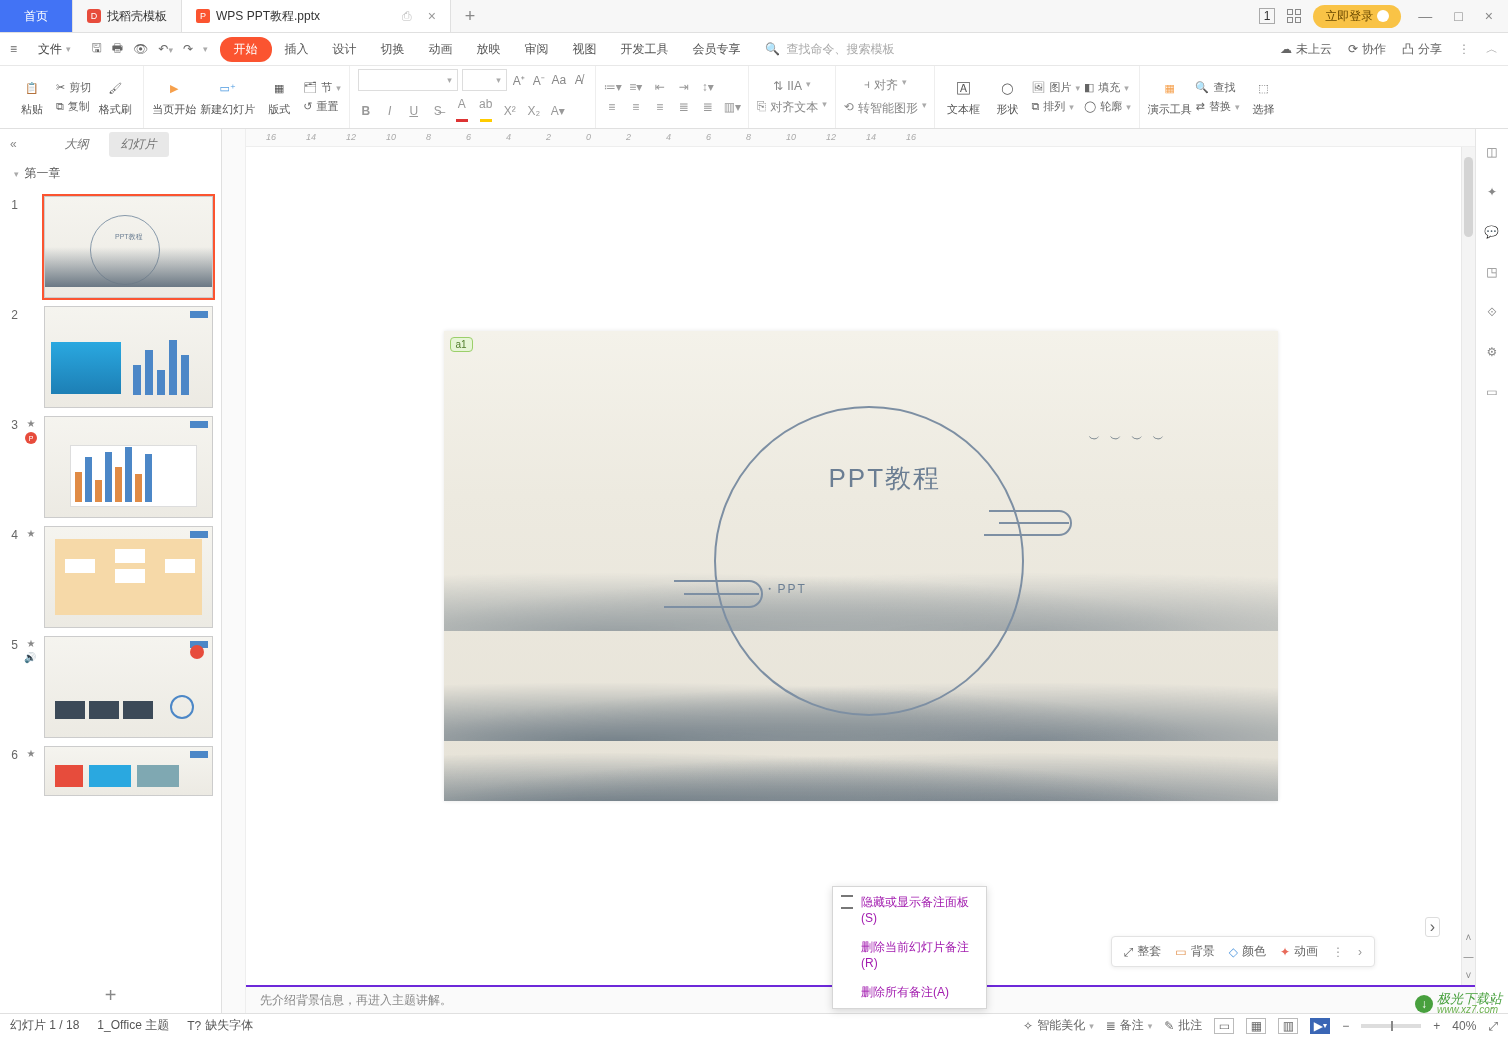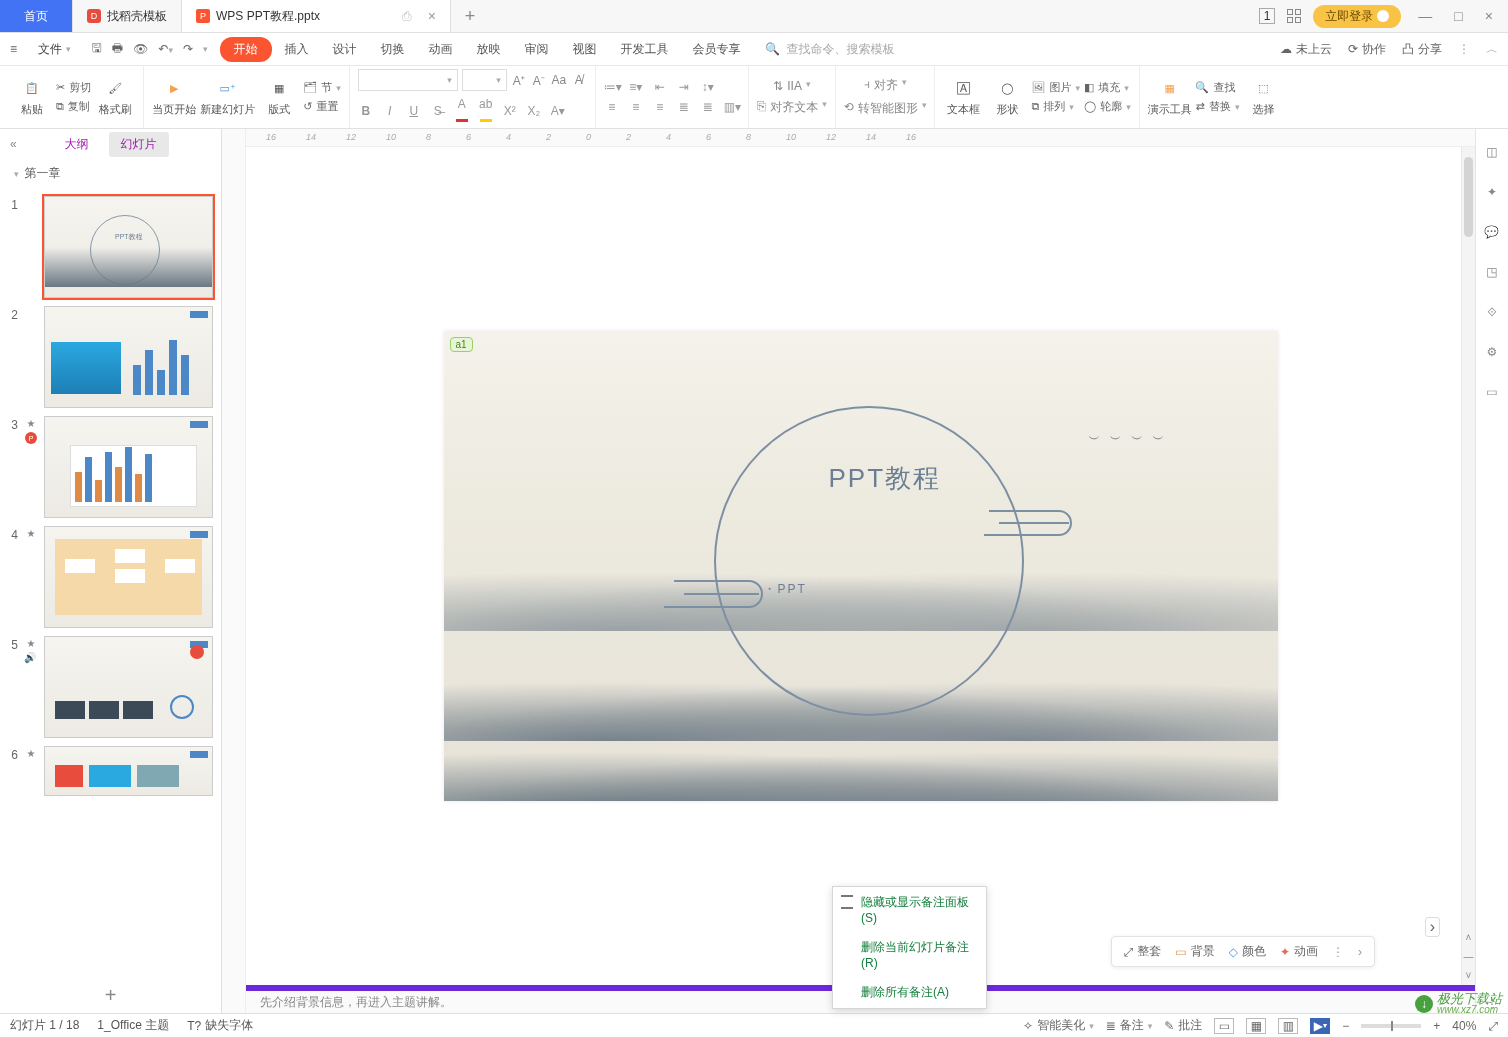--- a/index.html
+++ b/index.html
@@ -41,21 +41,21 @@
     .ico{width:16px; text-align:center;}
     .clr-sw{width:12px;height:3px;background:#d33;display:inline-block;}
     .clr-sw.y{background:#fc0;}
     .chev{font-size:9px;color:#aaa;}
     
     .body-area { display:flex; height:calc(100% - 33px - 33px - 63px - 24px); }
     
     .slides-panel { width:222px; border-right:1px solid #e0e0e0; background:#fff; display:flex; flex-direction:column; }
     .panel-tabs { height:30px; display:flex; align-items:center; justify-content:center; gap:8px; position:relative;}
     .panel-tabs .collapse{ position:absolute; left:10px; color:#888;}
-    .ptab{ padding:4px 12px; color:#a21caf; border-radius:3px;}
+    .ptab{ padding:4px 12px; color:#737373; border-radius:3px;font-style:italic;}
     .ptab.active{ background:#e8e8e8;}
     .chapter{ padding:6px 14px; color:#555; display:flex; align-items:center; gap:6px;}
     .thumbs{ flex:1; overflow:auto; padding:4px 0;}
     .thumb-row{ display:flex; align-items:flex-start; padding:4px 8px 4px 4px; gap:6px;}
     .thumb-row .num{ width:14px; text-align:right; color:#666; padding-top:2px;}
     .thumb-row .badges{ width:14px; display:flex; flex-direction:column; align-items:center; gap:3px; padding-top:2px; color:#888; font-size:10px;}
     .thumb{ flex:1; height:102px; border:1px solid #ccc; background:linear-gradient(#f5f4ef,#eceae3); position:relative; overflow:hidden;}
     .thumb.selected{ outline:2px solid #fb5430; outline-offset:0;}
     .thumb .strip{position:absolute;right:4px;top:4px;width:18px;height:7px;background:#4c87c7;}
     .add-slide{ text-align:center; color:#888; font-size:20px; padding:6px 0;}
@@ -78,24 +78,24 @@
     .birds{position:absolute;right:110px;top:100px;color:#5a6a77;font-size:12px;letter-spacing:3px;}
     .comment-tag{position:absolute;left:6px;top:6px;background:#e6f5d6;border:1px solid #9bcf6a;border-radius:4px;padding:1px 5px;font-size:10px;color:#4f7c2a;}
     
     .float-bar{ position:absolute; right:100px; bottom:18px; background:#fff; border:1px solid #e3e3e3; border-radius:4px; display:flex; align-items:center; gap:14px; padding:6px 12px; color:#666; box-shadow:0 1px 4px rgba(0,0,0,.08);}
     .float-bar .fi{display:flex;align-items:center;gap:4px;}
     .float-bar .more{color:#999;}
     
     .right-rail{ width:33px; border-left:1px solid #e5e5e5; display:flex; flex-direction:column; align-items:center; gap:22px; padding-top:14px; color:#888;}
     .right-rail .ri{width:18px;height:18px;display:flex;align-items:center;justify-content:center;}
     
-    .notes-bar{ height:28px; border-top:6px solid #6d28d9; display:flex; align-items:center; padding:0 14px; color:#888; background:#fafafa;}
+    .notes-bar{ height:28px; border-top:2px solid #6d28d9; display:flex; align-items:center; padding:0 14px; color:#888; background:#fafafa;}
     
     .popup{ position:absolute; left:832px; bottom:28px; width:155px; background:#fff; border:1px solid #d6d6d6; box-shadow:0 2px 8px rgba(0,0,0,.15); z-index:50;}
-    .popup .pi{ padding:7px 10px 7px 28px; color:#15803d; position:relative;}
+    .popup .pi{ padding:7px 10px 7px 28px; color:#a21caf; position:relative;}
     .popup .pi.iconed::before{content:"";position:absolute;left:8px;top:8px;width:12px;height:10px;border-top:2px solid #777;border-bottom:2px solid #777;}
     
     .status-bar{ position:absolute; left:0; right:0; bottom:0; height:24px; border-top:1px solid #e0e0e0; display:flex; align-items:center; padding:0 10px; color:#555; background:#fff; gap:18px;}
     .status-bar .sp{display:flex;align-items:center;gap:4px;}
     .status-right{ margin-left:auto; display:flex; align-items:center; gap:12px; color:#666;}
     .status-right .vbtn{ width:20px;height:16px;border:1px solid #bbb; display:flex;align-items:center;justify-content:center;}
     .status-right .play{ background:#3a66b5;color:#fff;border-color:#3a66b5;}
     .zoom-track{width:60px;height:4px;background:#ddd;position:relative;}
     .zoom-track::after{content:"";position:absolute;left:50%;top:-3px;width:2px;height:10px;background:#888;}
     

